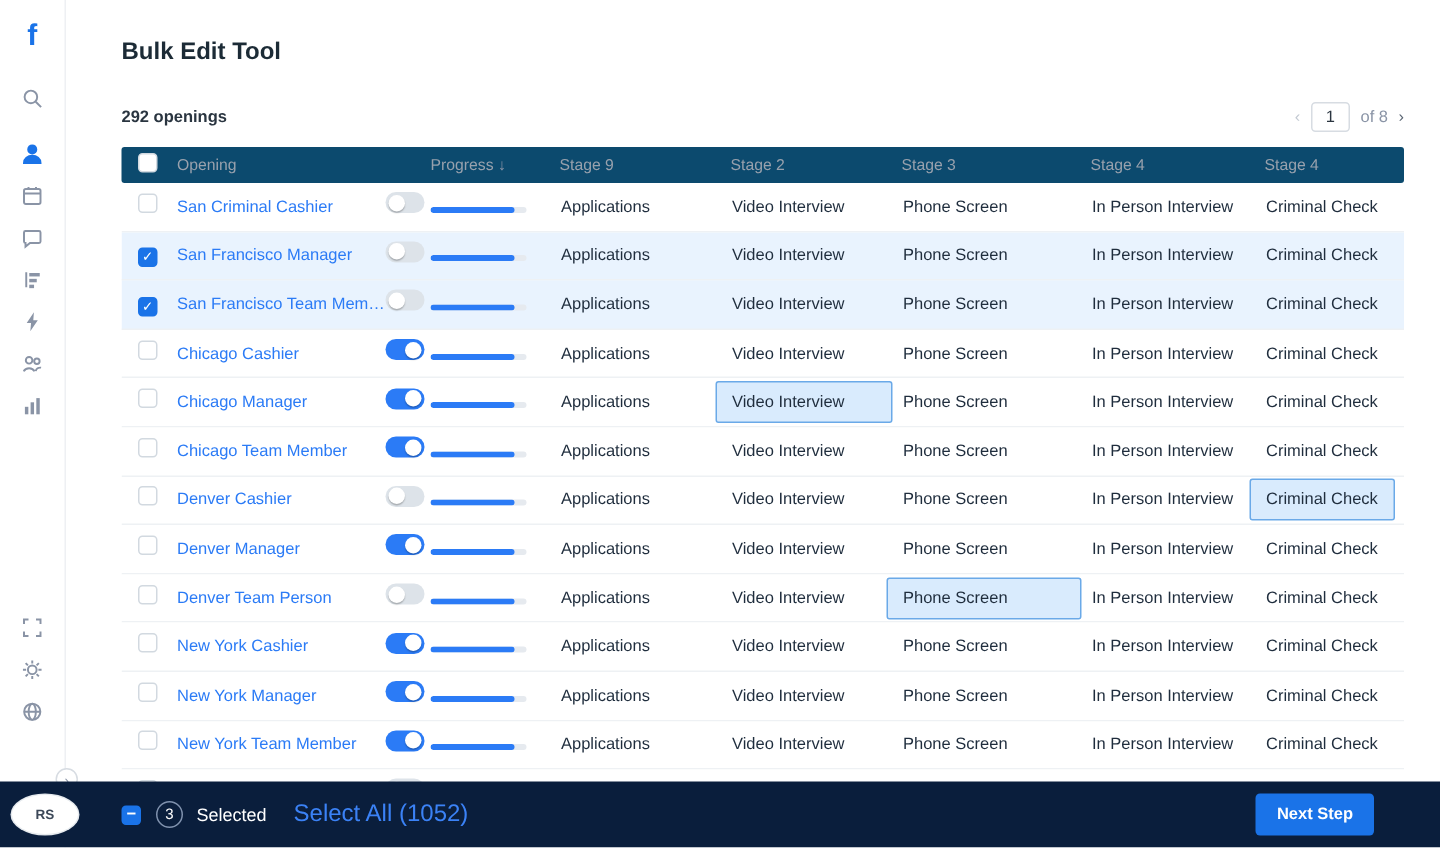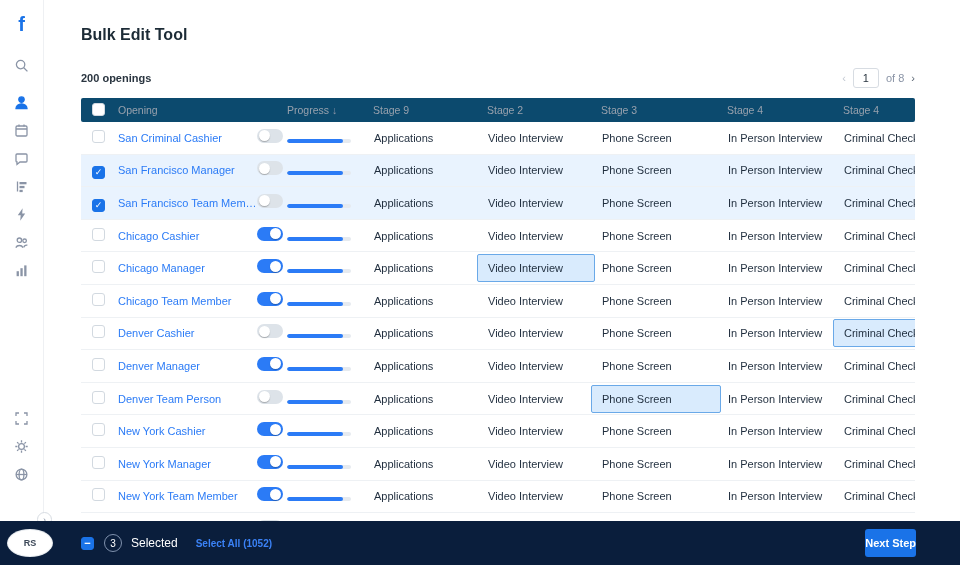--- a/index.html
+++ b/index.html
@@ -17,21 +17,21 @@
   .side-icon.active svg { stroke:#1a73e8; }
   .side-icon.active svg .fillpart { fill:#1a73e8; }
   .side-icon svg .solid { fill:#8a94a6; stroke:none; }
   .side-bottom { margin-top:auto; display:flex; flex-direction:column; align-items:center; }
 
   .collapse-handle { position:absolute; left:37px; top:512px; width:15px; height:15px; border-radius:50%;
                      background:#fff; border:1px solid #d7dce2; color:#8a94a6; font-size:9px;
                      display:flex; align-items:center; justify-content:center; z-index:4; cursor:pointer; }
 
   
-  main { margin-left:44px; padding:26px 45px 0 37px; }
+  main { margin-left:44px; padding:26px 24px 0 37px; }
   h1 { font-size:16px; font-weight:bold; color:#1c2b36; margin-bottom:24px; }
   .table-top { display:flex; justify-content:space-between; align-items:center; margin-bottom:10px; }
   .openings { font-size:11px; font-weight:bold; color:#2a3540; }
   .pagination { display:flex; align-items:center; font-size:11px; color:#8a94a6; }
   .pg-prev { color:#c2c9d2; cursor:pointer; margin-right:7px; }
   .pg-next { color:#5a6573; cursor:pointer; margin-left:7px; }
   .page-box { border:1px solid #d7dce2; border-radius:3px; padding:3px 9px; color:#2a3540; margin-right:7px; cursor:text; }
 
   .grid { display:grid; grid-template-columns:30px 146px 30px 86px 114px 114px 126px 116px 1fr; align-items:center; }
   .thead { background:#0c4a6e; height:24px; font-size:10.5px; color:#98a1ad; border-radius:2px; }
@@ -65,23 +65,23 @@
 
   .pbar { display:inline-block; width:64px; height:4px; border-radius:2px; background:#e6eaef; overflow:hidden; }
   .pfill { display:block; height:100%; background:#2b7bf6; border-radius:2px; }
 
   
   footer { position:absolute; left:0; right:0; bottom:0; height:44px; background:#0a1e3c; z-index:5;
            display:flex; align-items:center; padding:0 44px 0 81px; }
   .count-circle { width:18px; height:18px; border-radius:50%; border:1px solid #7f91ad; color:#fff;
                   font-size:10px; display:flex; align-items:center; justify-content:center; margin:0 9px 0 10px; }
   .selected-label { color:#fff; font-size:12px; margin-right:18px; }
-  .select-all { color:#3b82f6; font-size:10px; text-decoration:none; cursor:pointer; font-weight:bold;text-align:center; }
+  .select-all { color:#3b82f6; font-size:16px; text-decoration:none; cursor:pointer; font-weight:normal;text-align:center; }
   .next-btn { margin-left:auto; background:#1a73e8; color:#fff; font-size:11px; font-weight:bold;
-              border:none; border-radius:3px; padding:8px 0; cursor:pointer; font-family:inherit; }
+              border:none; border-radius:3px; padding:8px 14px; cursor:pointer; font-family:inherit; }
 
   .avatar { position:absolute; left:8px; bottom:9px; width:44px; height:26px; border-radius:50%;
             background:#fff; box-shadow:0 0 0 1px #e6eaee; display:flex; align-items:center; justify-content:center;
             font-size:9px; font-weight:bold; color:#3c4858; z-index:6; cursor:pointer; }
 </style>
 </head>
 <body>
 
 <aside class="sidebar">
   <div class="logo">f</div>
@@ -159,21 +159,21 @@
     </div>
   </div>
 </aside>
 
 <div class="collapse-handle">›</div>
 
 <main>
   <h1>Bulk Edit Tool</h1>
 
   <div class="table-top">
-    <div class="openings">200 openings</div>
+    <div class="openings">292 openings</div>
     <div class="pagination">
       <span class="pg-prev">‹</span>
       <span class="page-box">1</span>
       <span>of 8</span>
       <span class="pg-next">›</span>
     </div>
   </div>
 
   <div class="thead grid">
     <div class="col-check"><span class="checkbox"></span></div>

